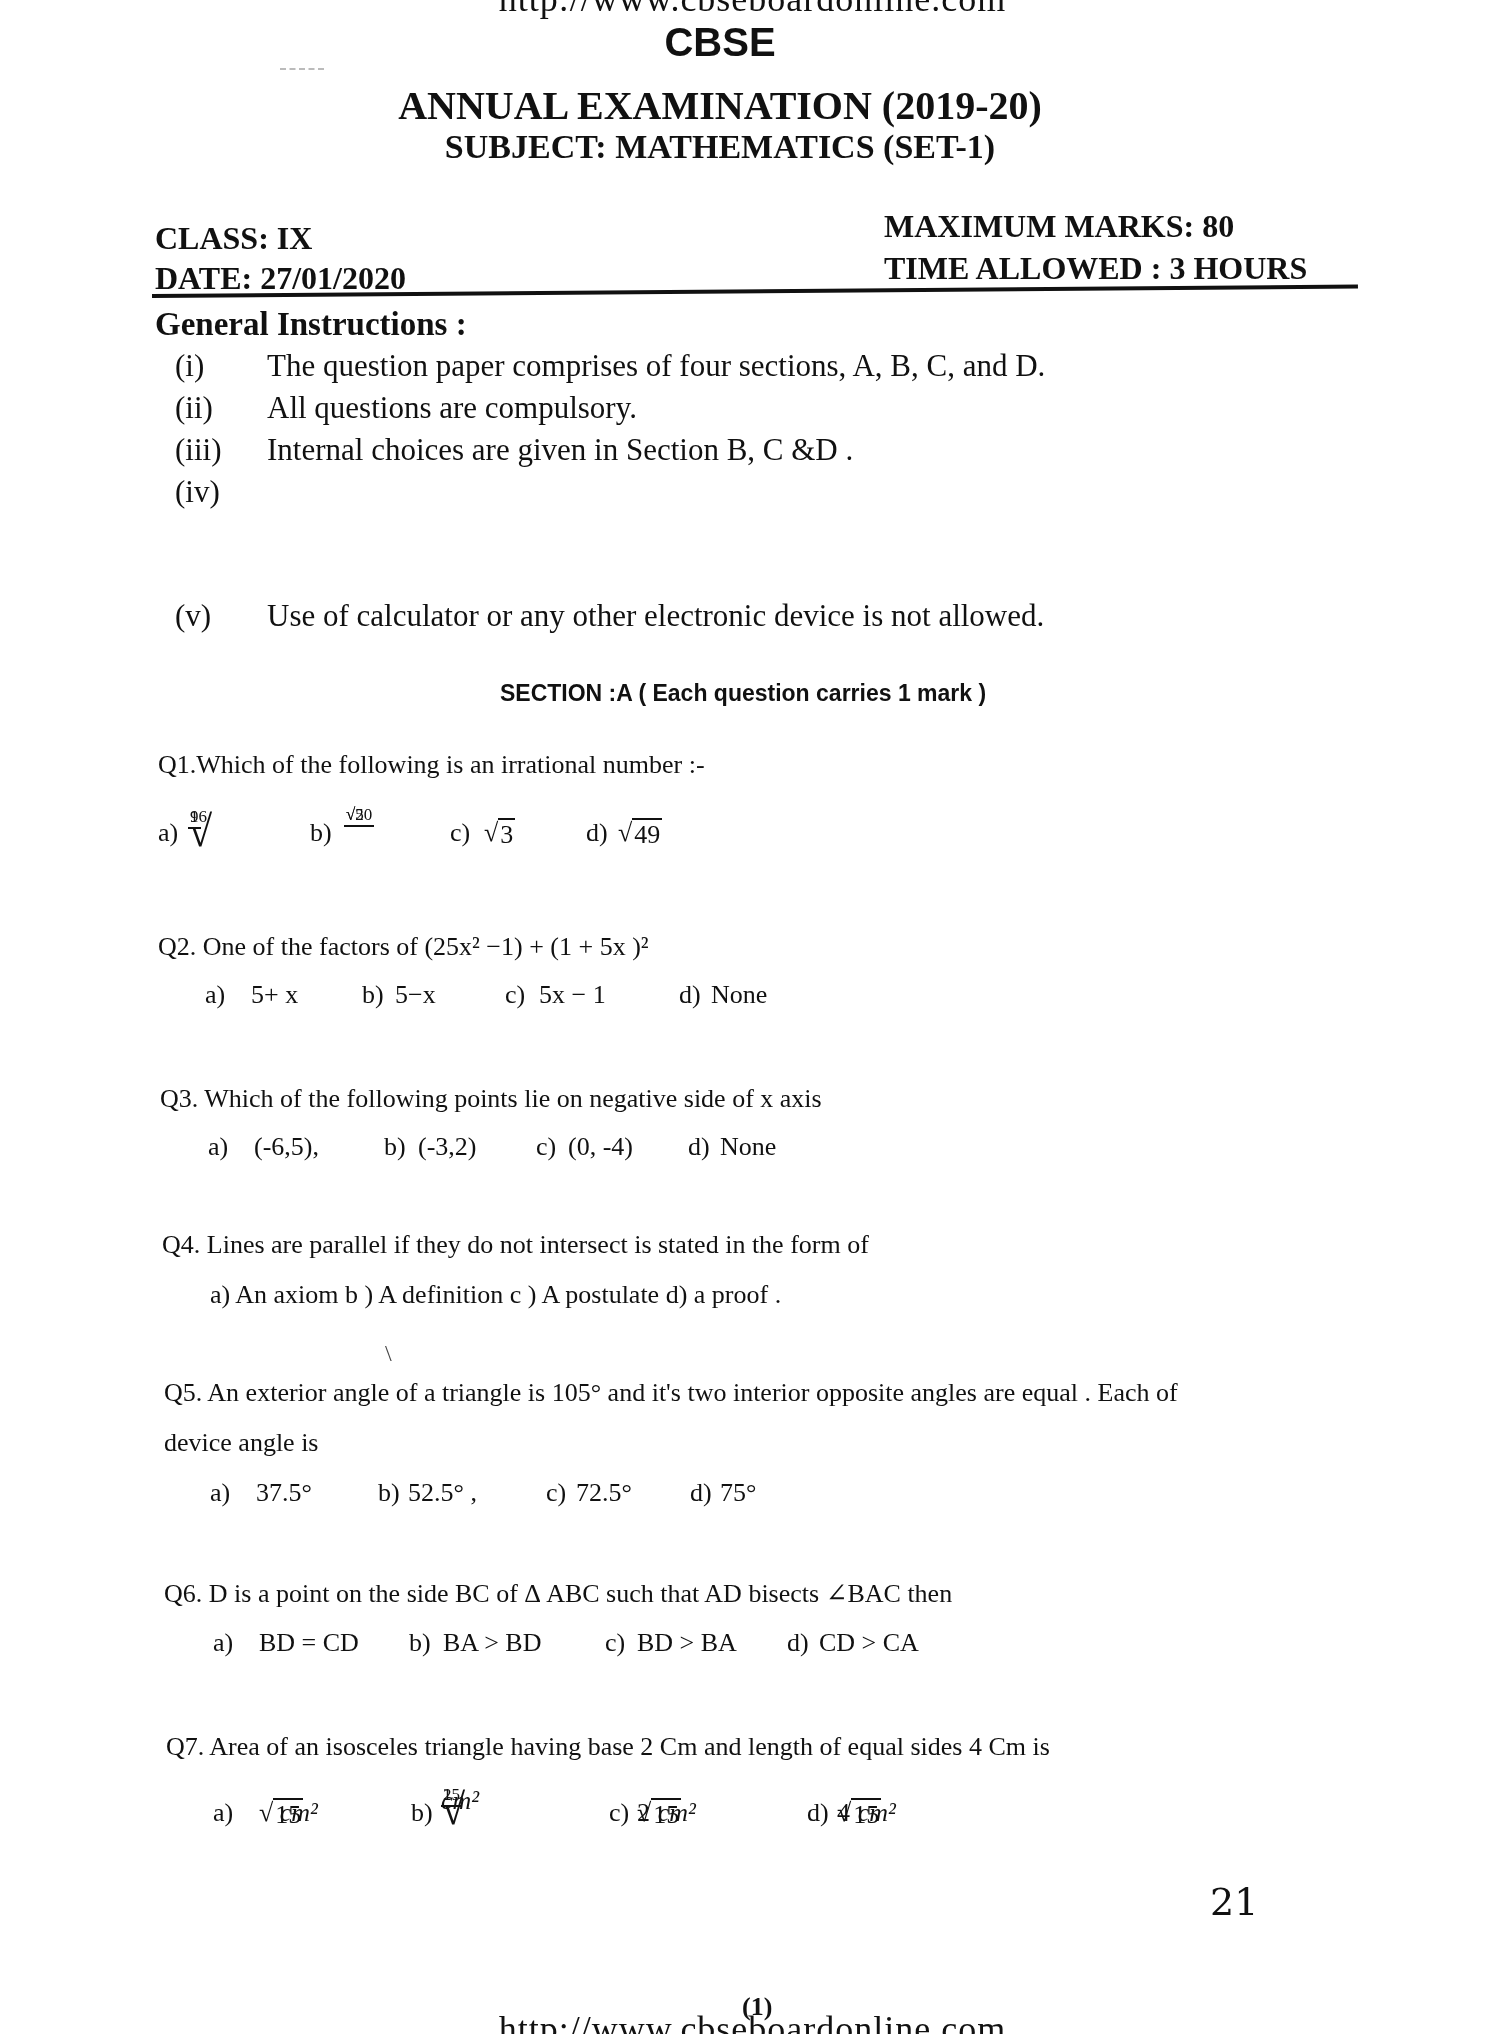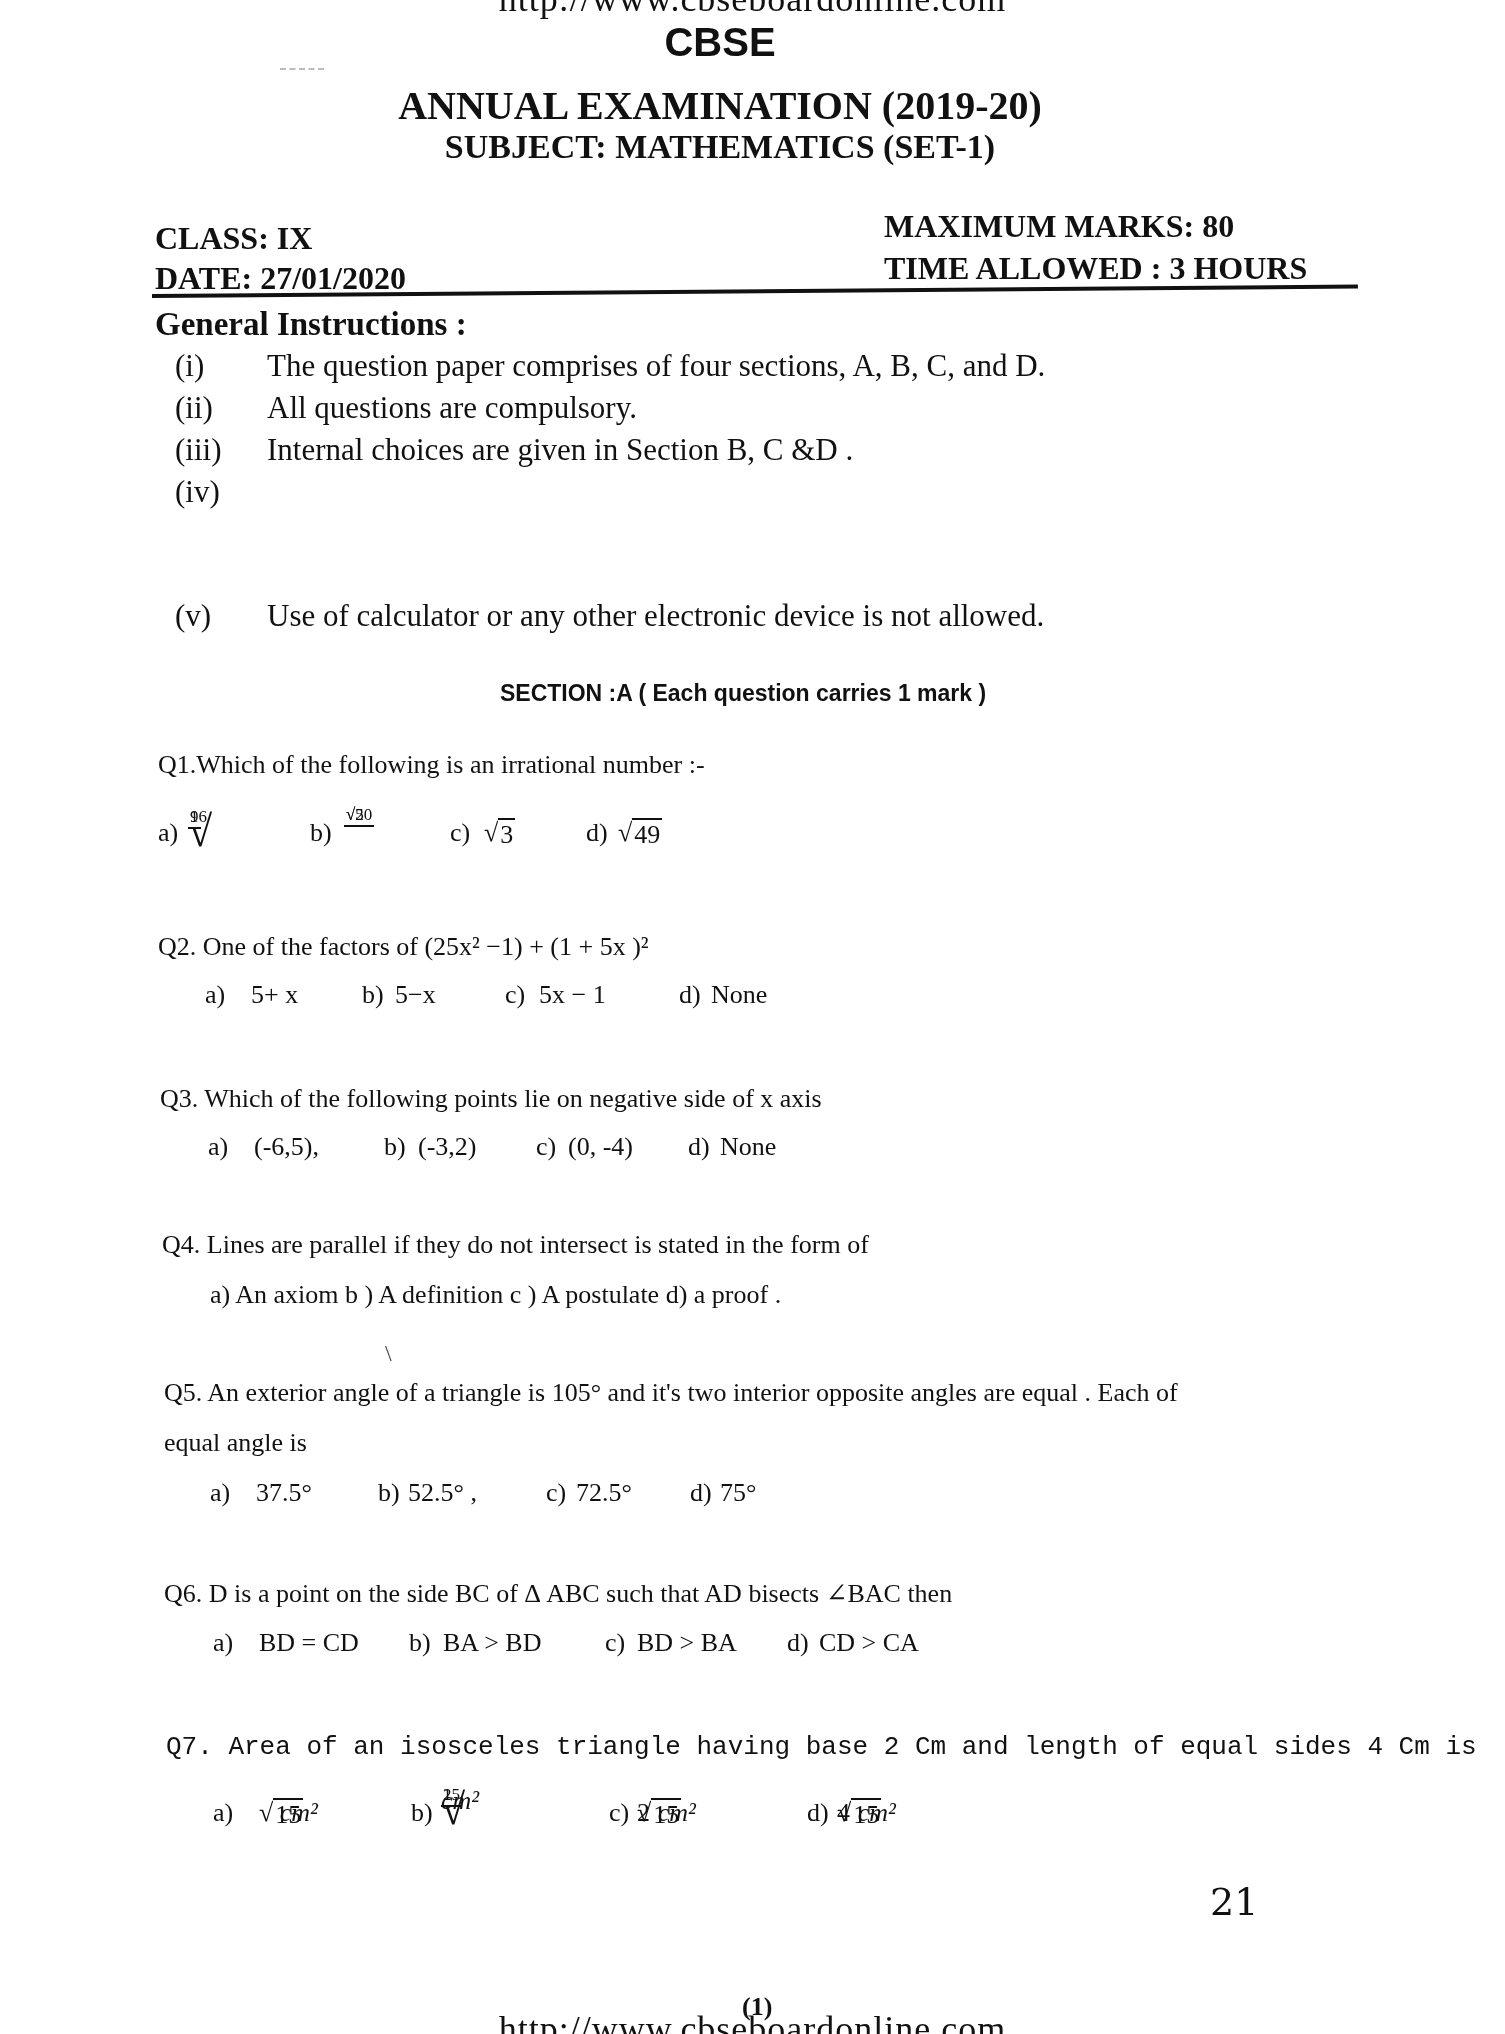--- a/index.html
+++ b/index.html
@@ -123,21 +123,21 @@
   <span style="left:360px;">(0, -4)</span>
   <span style="left:480px;">d)</span>
   <span style="left:512px;">None</span>
 </div>
 
 <div class="abs q" style="top:1230px;left:162px;">Q4. Lines are parallel if they do not intersect is stated in the form of</div>
 <div class="abs opt" style="top:1280px;left:210px;">a)   An axiom  b ) A definition c ) A postulate d) a proof .</div>
 <div class="abs mark" style="top:1340px;left:385px;">\</div>
 
 <div class="abs q" style="top:1378px;left:164px;">Q5. An exterior angle of a triangle is 105° and it's two interior opposite angles are equal . Each of</div>
-<div class="abs q" style="top:1428px;left:164px;">equal angle is</div>
+<div class="abs q" style="top:1428px;left:164px;">device angle is</div>
 <div class="abs opt" style="top:1478px;left:210px;width:700px;height:36px;">
   <span style="left:0;">a)</span>
   <span style="left:46px;">37.5°</span>
   <span style="left:168px;">b)</span>
   <span style="left:198px;">52.5°  ,</span>
   <span style="left:336px;">c)</span>
   <span style="left:366px;">72.5°</span>
   <span style="left:480px;">d)</span>
   <span style="left:510px;">75°</span>
 </div>
@@ -147,21 +147,21 @@
   <span style="left:0;">a)</span>
   <span style="left:46px;">BD = CD</span>
   <span style="left:196px;">b)</span>
   <span style="left:230px;">BA &gt; BD</span>
   <span style="left:392px;">c)</span>
   <span style="left:424px;">BD &gt; BA</span>
   <span style="left:574px;">d)</span>
   <span style="left:606px;">CD &gt; CA</span>
 </div>
 
-<div class="abs q" style="top:1732px;left:166px;font-family:Liberation Mono, monospace;">Q7. Area of an isosceles triangle having  base 2 Cm and length of equal sides 4 Cm is</div>
+<div class="abs q" style="top:1732px;left:166px;">Q7. Area of an isosceles triangle having  base 2 Cm and length of equal sides 4 Cm is</div>
 <div class="abs opt" style="top:1784px;left:213px;width:800px;height:60px;">
   <span style="left:0;top:14px;">a)</span>
   <span style="left:46px;top:14px;">√<span class="sqrt">
         <span class="rad">15</span>
       </span> <i class="m">cm²</i></span>
   <span style="left:198px;top:14px;">b)</span>
   <span style="left:228px;top:0;">
     <span class="big-rad">√</span><span class="frac" style="border-top:2px solid #111;">
         <span class="n">15</span>
         <span class="d">2</span>

